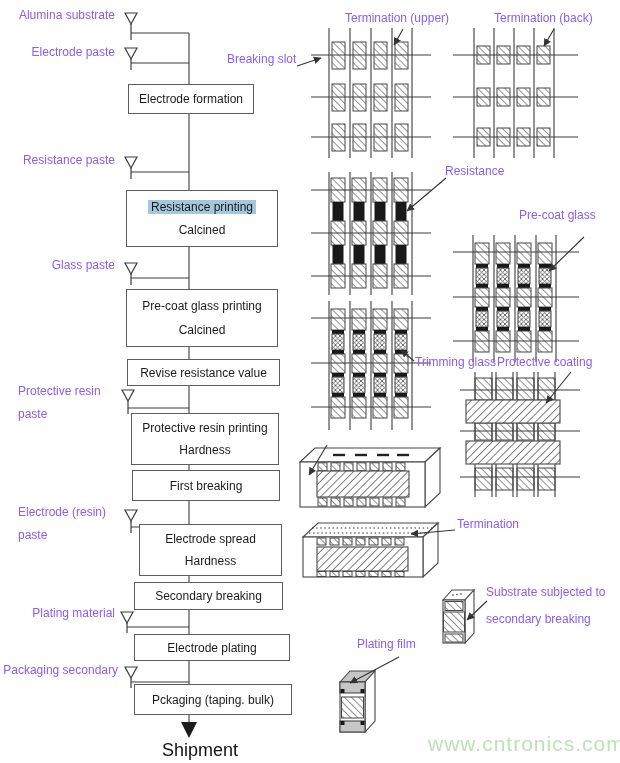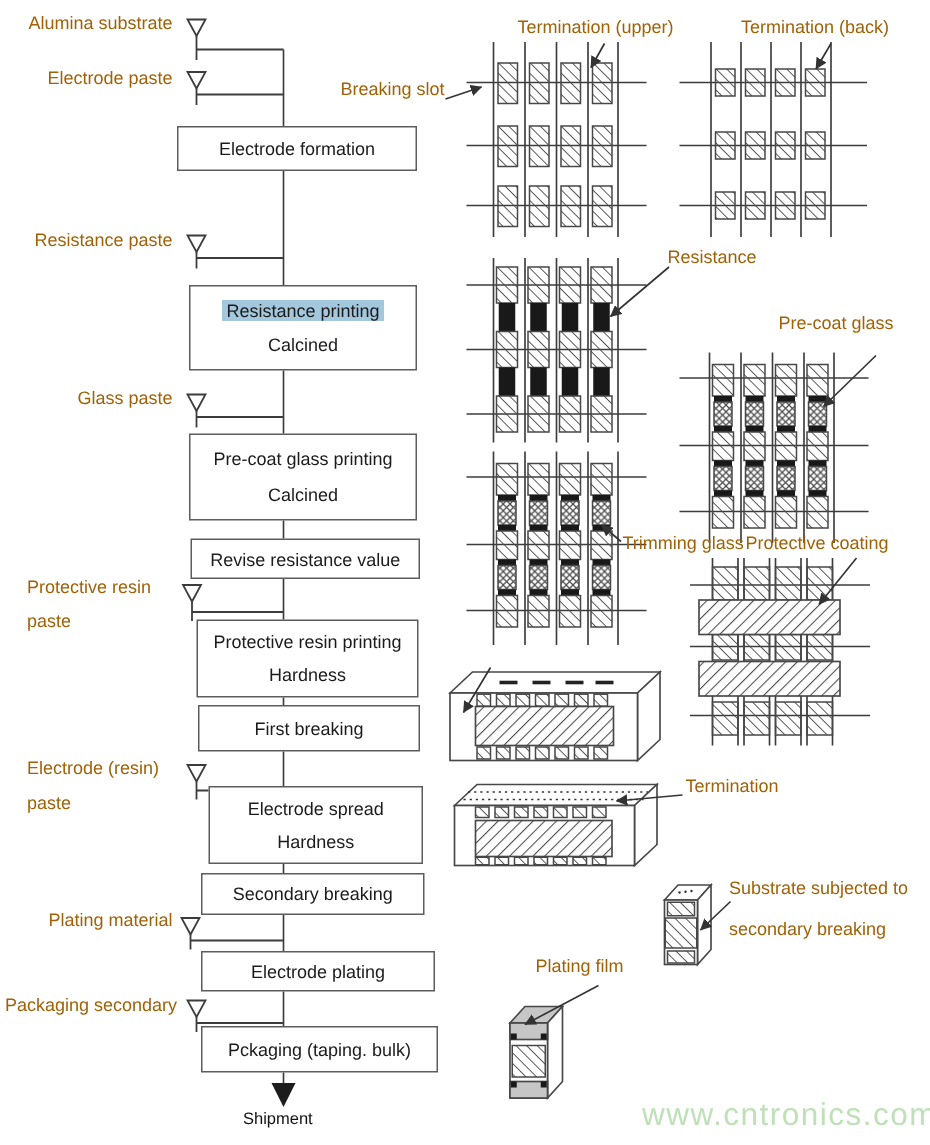--- a/index.html
+++ b/index.html
@@ -1,24 +1,24 @@
 <!DOCTYPE html>
 <html><head>
 <meta charset="utf-8">
 <style>
 *{margin:0;padding:0;box-sizing:border-box}
 html,body{background:#fff}
 .canvas{position:relative;width:620px;height:763px;background:#fff;font-family:"Liberation Sans",sans-serif;overflow:hidden}
 svg.art{position:absolute;left:0;top:0;z-index:1}
-.lbl{position:absolute;z-index:2;font-size:12px;color:#a16207;white-space:nowrap;line-height:13px}
+.lbl{position:absolute;z-index:2;font-size:12px;color:#8b5cf6;white-space:nowrap;line-height:13px}
 .r{width:115px;text-align:right}
 .box{position:absolute;z-index:2;background:#fff;border:1px solid #5c5c5c;display:flex;flex-direction:column;align-items:center;justify-content:space-evenly;font-size:12px;color:#1b1b1b;text-align:center;line-height:14px}
 .hl{background:#a3c7dc;padding:0 3px}
 .watermark{position:absolute;z-index:2;font-size:21px;color:#bfe0b8;letter-spacing:1px}
-.shipment{position:absolute;z-index:2;font-size:11px;color:#111}
+.shipment{position:absolute;z-index:2;font-size:18px;color:#111}
 
 .gline{stroke:#3c3c3c;stroke-width:1.1}
 .fline{stroke:#3c3c3c;stroke-width:1.2;fill:none}
 .aline{stroke:#333;stroke-width:1.1;fill:none}
 .ph{fill:url(#hatchF);stroke:#474747;stroke-width:1}
 .pb{fill:#191919}
 .px{fill:url(#xh);stroke:#474747;stroke-width:1}
 .pw{fill:url(#hatchBW);stroke:#474747;stroke-width:1.1}
 .face{fill:#fff;stroke:#474747;stroke-width:1.1}
 .cap{fill:#c6c6c6;stroke:#474747;stroke-width:1.1}
@@ -318,21 +318,21 @@
   <div>Protective resin</div>
   <div style="margin-top:10px">paste</div>
 </div>
 <div class="lbl" style="left:18px;top:506px">
   <div>Electrode (resin)</div>
   <div style="margin-top:10px">paste</div>
 </div>
 <div class="lbl r" style="left:0;top:607px">Plating material</div>
 <div class="lbl r" style="left:3px;top:664px">Packaging secondary</div>
 
-<div class="box" style="left:118px;top:84px;width:160px;height:30px">
+<div class="box" style="left:128px;top:84px;width:126px;height:30px">
   <span>Electrode formation</span>
 </div>
 <div class="box" style="left:126px;top:190px;width:152px;height:57px">
   <span class="hl">Resistance printing</span>
   <span>Calcined</span>
 </div>
 <div class="box" style="left:126px;top:289px;width:152px;height:58px">
   <span>Pre-coat glass printing</span>
   <span>Calcined</span>
 </div>

